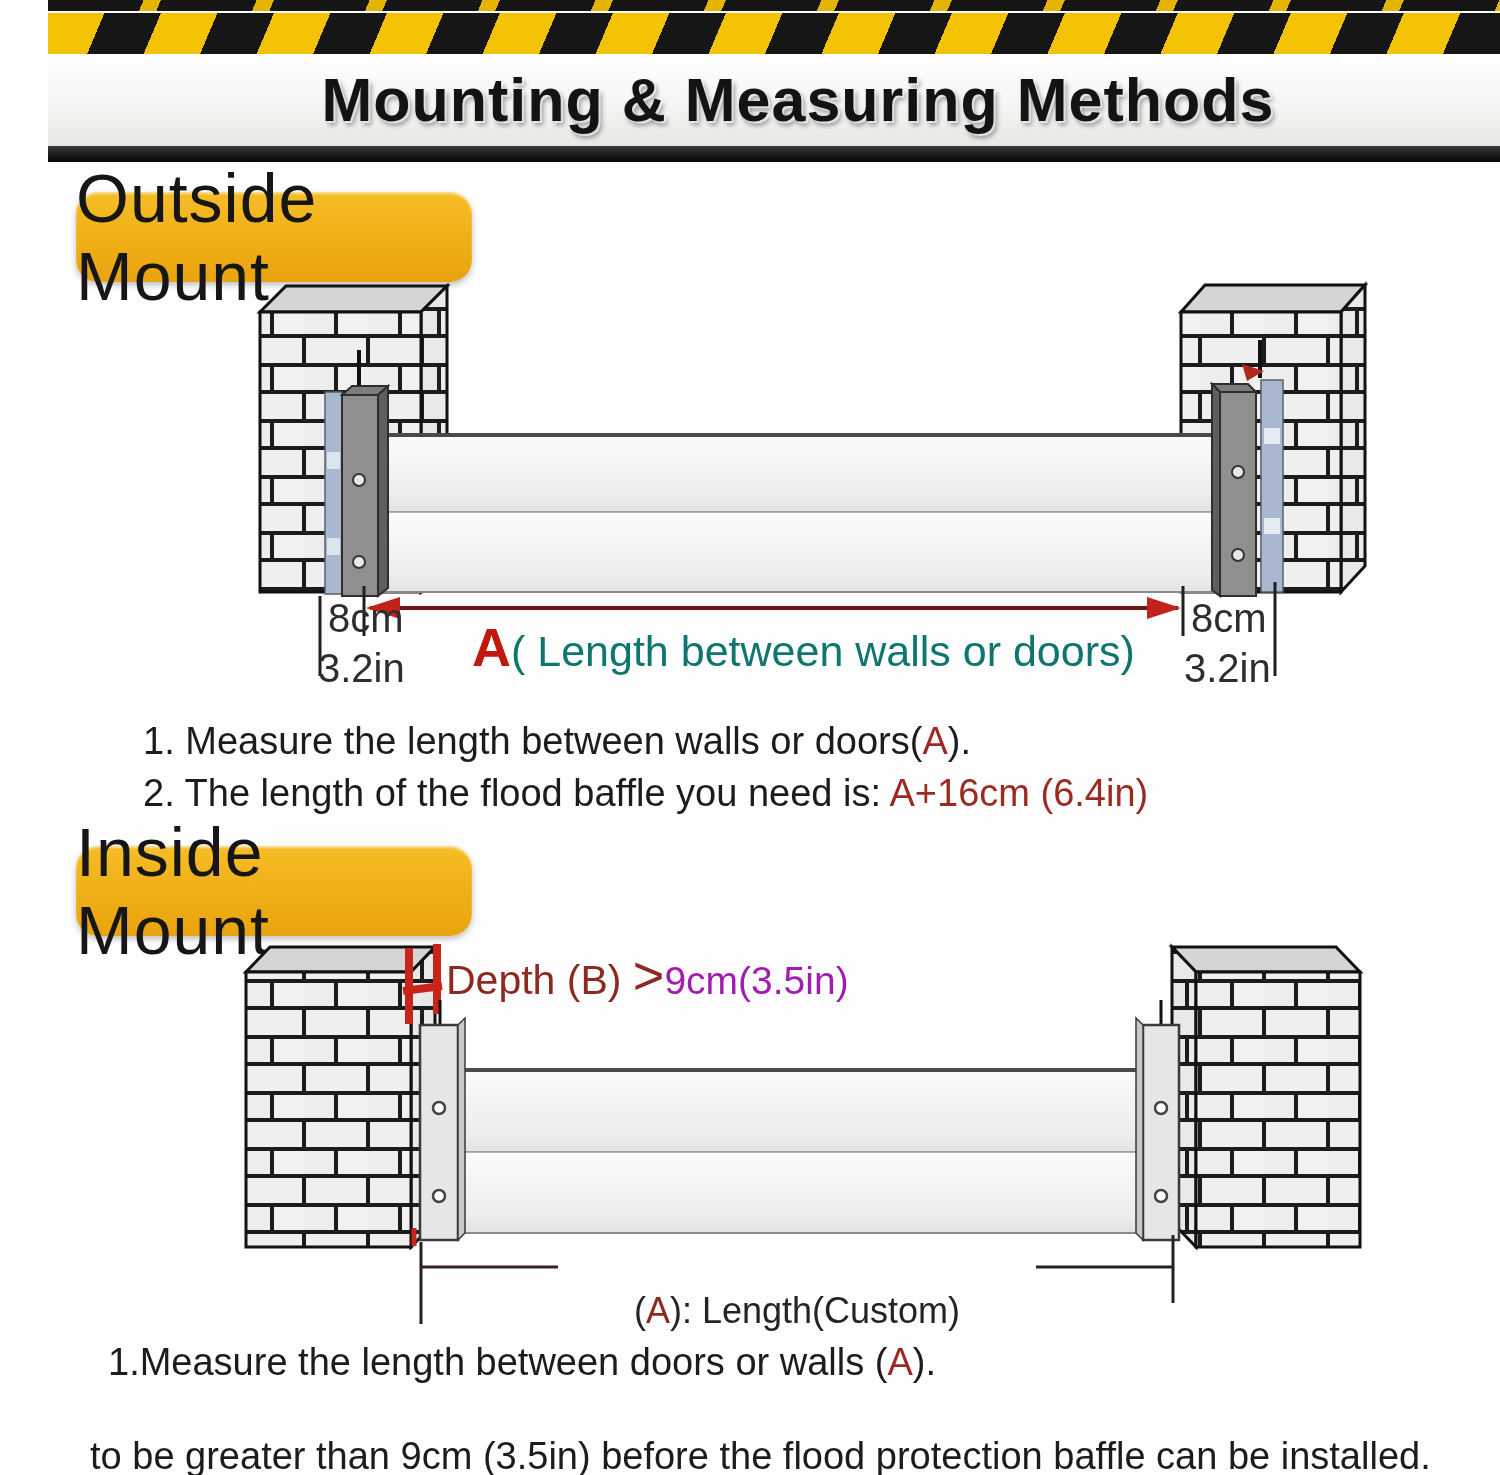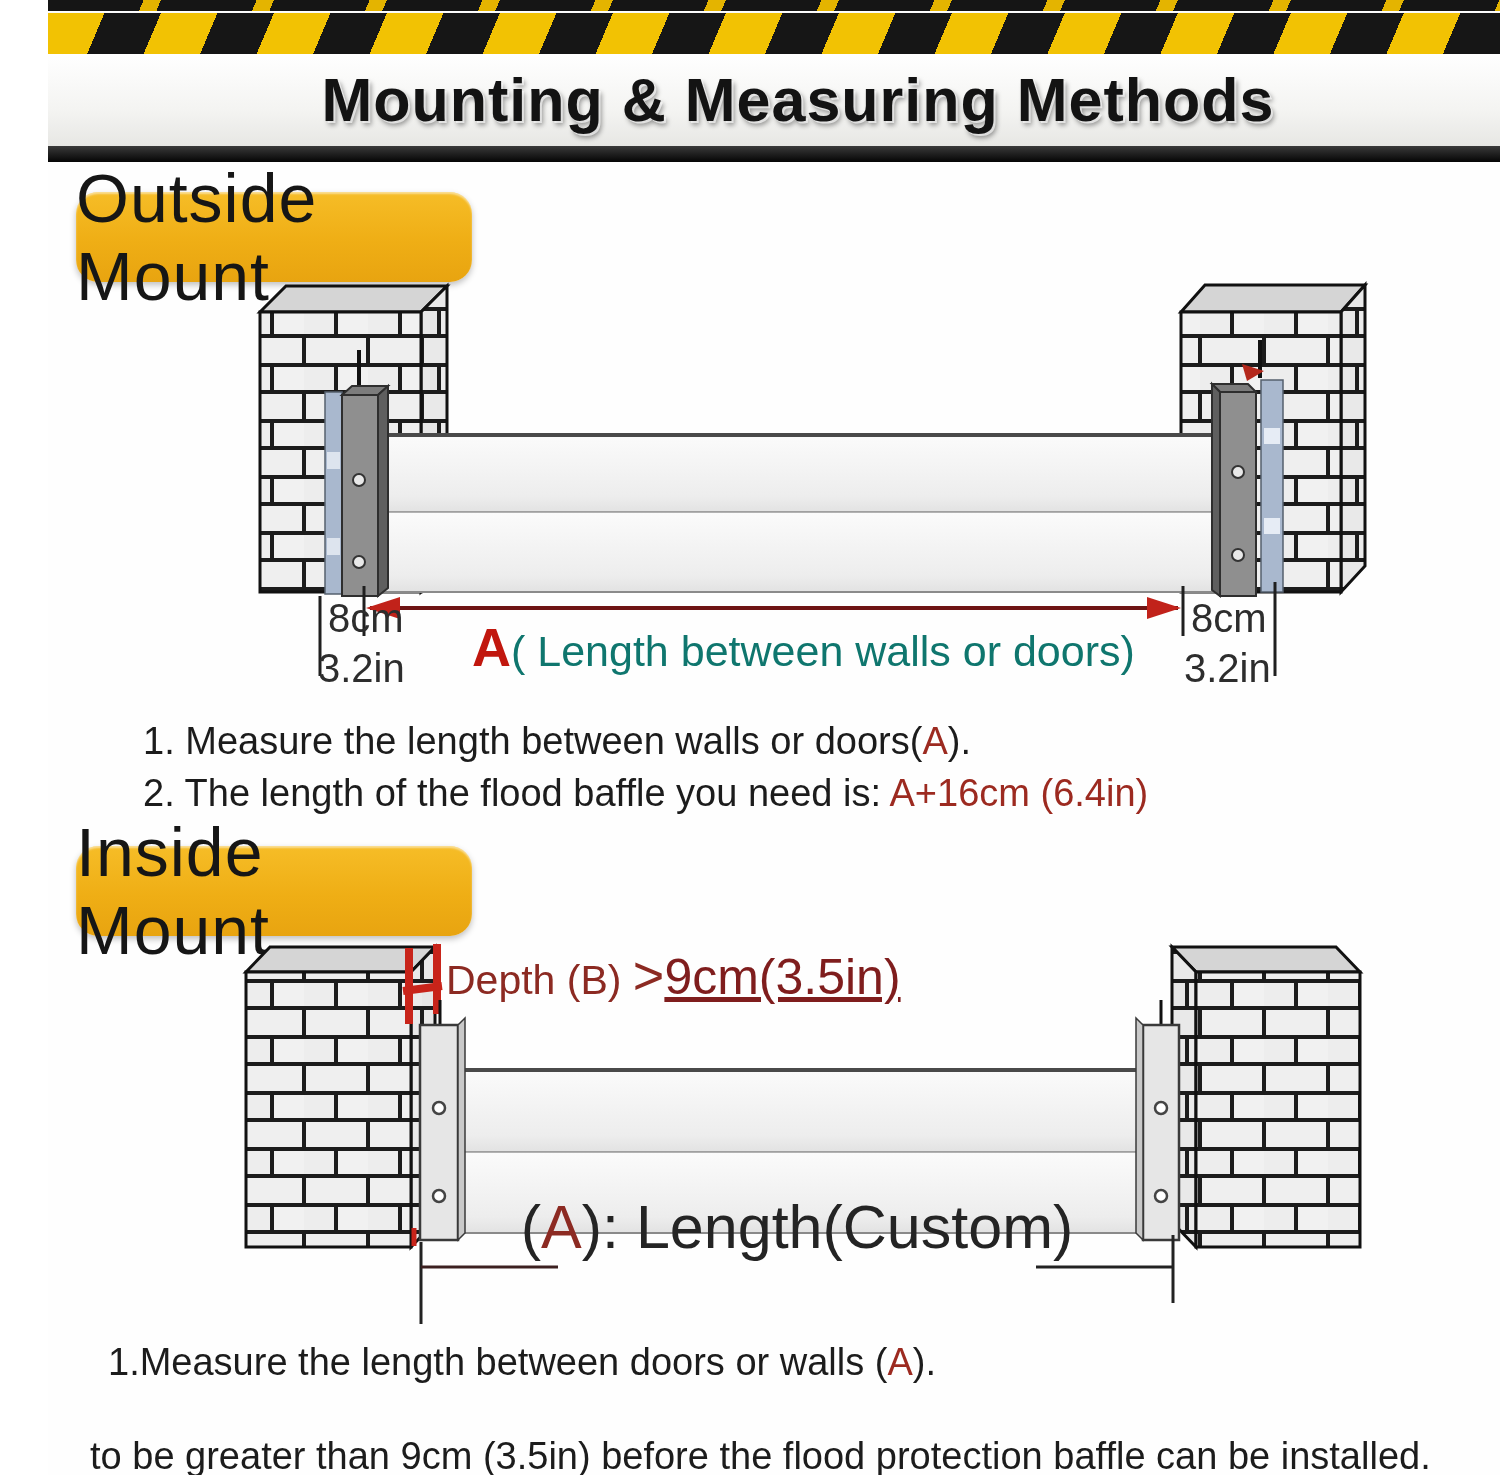--- a/index.html
+++ b/index.html
@@ -40,23 +40,23 @@
   #out-span-label{left:424px;top:620px;white-space:nowrap;}
   #out-span-label .big-a{font-size:54px;font-weight:700;color:#c1170e;line-height:1;}
   #out-span-label .lbl{font-size:43px;color:#0f766e;line-height:1;}
   .instr{font-size:38px;color:#1c1c1c;white-space:nowrap;line-height:1.2;}
   #out-step1{left:95px;top:719px;}
   #out-step2{left:95px;top:771px;}
   .dred{color:#9c2a20;}
   #in-depth{left:398px;top:944px;white-space:nowrap;}
   #in-depth .d-lbl{font-size:41px;color:#8c2a22;}
   #in-depth .d-gt{font-size:54px;font-weight:300;color:#8c2a22;}
-  #in-depth .d-val{font-size:50px;color:#7f1d1d;text-decoration:underline;}
-  #in-span-label{left:749px;top:1192px;transform:translateX(-50%);
-    font-size:61px;color:#242424;white-space:nowrap;}
+  #in-depth .d-val{font-size:39px;color:#a21caf;}
+  #in-span-label{left:749px;top:1290px;transform:translateX(-50%);
+    font-size:36px;color:#242424;white-space:nowrap;}
   #in-span-label .a-red{color:#8c2a22;}
   #in-step1{left:60px;top:1340px;}
   #in-step2{left:52px;top:1394px;}
   #in-step2b{left:42px;top:1434px;}
 </style>
 </head>
 <body>
 
 <div id="canvas">
 

